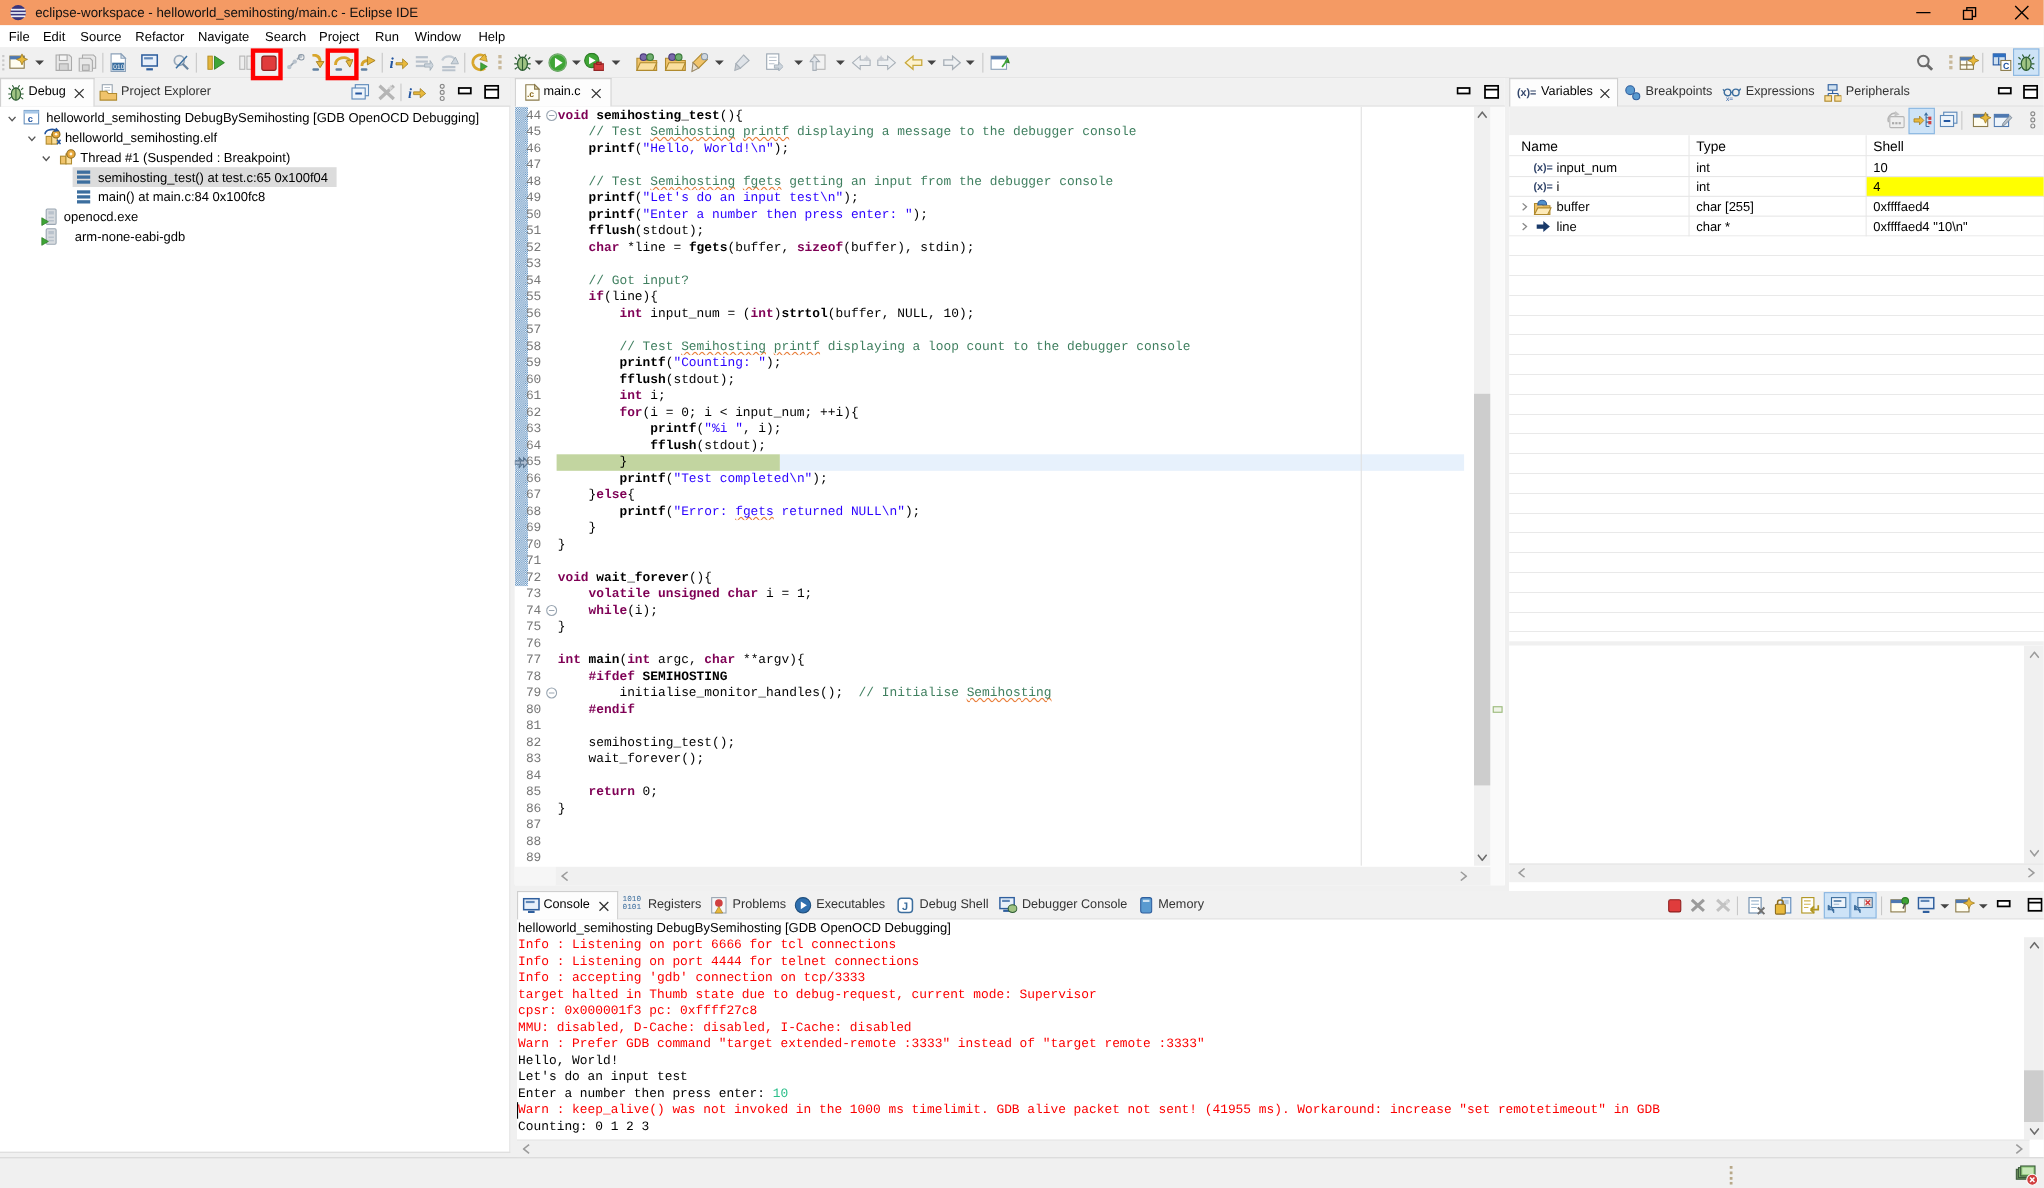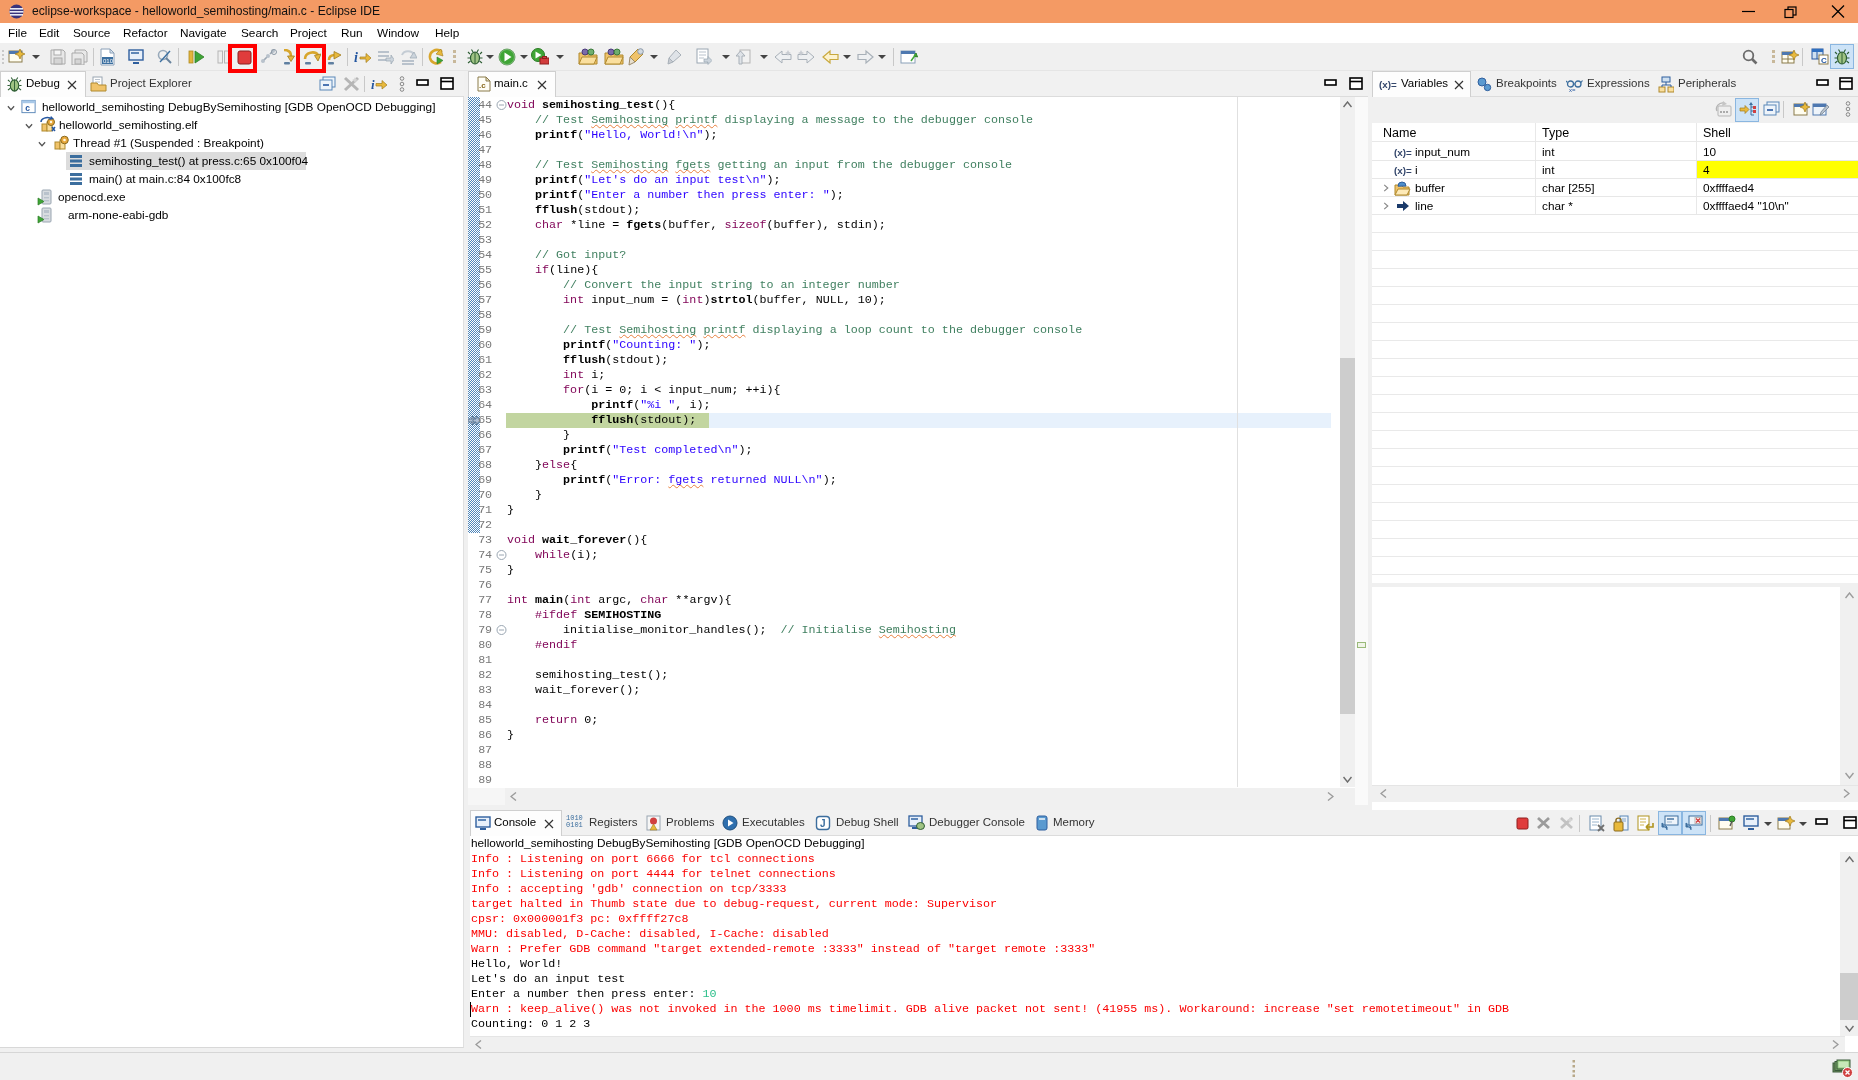--- a/index.html
+++ b/index.html
@@ -25,21 +25,21 @@
 .treerow { position:absolute; left:0; width:464px; height:18px; font-size:11.8px; color:#000; white-space:nowrap; }
 .treerow span.lbl { position:absolute; top:2px; }
 .chev { position:absolute; top:6px; width:8px; height:8px; }
 
 #editorpanel { position:absolute; left:468px; top:71px; width:900px; height:734px; background:#ffffff; border-bottom:1px solid #d8d8d8; }
 #edittabs { position:absolute; left:0; top:0; width:900px; height:26px; background:#f1f1f1; border-bottom:1px solid #dcdcdc; }
 #edbody { position:absolute; left:0; top:26px; width:900px; height:708px; background:#ffffff; overflow:hidden; }
 #lnums { position:absolute; left:0; top:1px; width:24px; text-align:right; font-family:"Liberation Mono",monospace; font-size:11.7px; line-height:15px; color:#787878; letter-spacing:-0.1px; }
 #code { position:absolute; left:39px; top:1px; font-family:"Liberation Mono",monospace; font-size:11.7px; line-height:15px; color:#000; letter-spacing:0; }
 #code div { height:15px; white-space:pre; }
-.k { color:#7f0055; font-weight:normal; }
+.k { color:#7f0055; font-weight:bold; }
 .s { color:#2a00ff; }
 .c { color:#3f7f5f; }
 .fb { font-weight:bold; }
 .sq { text-decoration:underline wavy #e87f3c 1px; text-underline-offset:1px; text-decoration-skip-ink:none; }
 
 #varspanel { position:absolute; left:1372px; top:71px; width:486px; height:739px; background:#ffffff; }
 #varstabs { position:absolute; left:0; top:0; width:486px; height:26px; background:#f1f1f1; border-bottom:1px solid #dcdcdc; }
 #varstools { position:absolute; left:0; top:26px; width:486px; height:26px; background:#f0f0f0; }
 .vrow { position:absolute; left:0; width:486px; height:18px; font-size:11.8px; white-space:nowrap; border-bottom:1px solid #e7e7e7; }
 .vrow .nm { position:absolute; left:43px; top:2px; }
@@ -425,21 +425,21 @@
       <span class="lbl" style="left:73px">Thread #1 (Suspended : Breakpoint)</span>
     </div>
 
     <div class="treerow" style="top:81px">
       <span class="abs" style="left:66px;top:0;width:240px;height:18px;background:#dcdcdc"></span>
       <svg class="abs" style="left:69px;top:2px" width="14" height="14" viewBox="0 0 14 14">
         <rect x="1" y="1" width="12" height="3" fill="#3c6e9e"></rect>
           <rect x="1" y="5.5" width="12" height="3" fill="#3c6e9e"></rect>
           <rect x="1" y="10" width="12" height="3" fill="#3c6e9e"></rect>
       </svg>
-      <span class="lbl" style="left:89px">semihosting_test() at press.c:65 0x100f04</span>
+      <span class="lbl" style="left:89px">semihosting_test() at test.c:65 0x100f04</span>
     </div>
 
     <div class="treerow" style="top:99px">
       <svg class="abs" style="left:69px;top:2px" width="14" height="14" viewBox="0 0 14 14">
         <rect x="1" y="1" width="12" height="3" fill="#3c6e9e"></rect>
           <rect x="1" y="5.5" width="12" height="3" fill="#3c6e9e"></rect>
           <rect x="1" y="10" width="12" height="3" fill="#3c6e9e"></rect>
       </svg>
       <span class="lbl" style="left:89px">main() at main.c:84 0x100fc8</span>
     </div>
@@ -573,38 +573,38 @@
 <div>    <span class="fb">printf</span>(<span class="s">"Hello, World!\n"</span>);</div>
 <div> </div>
 <div>    <span class="c">// Test <span class="sq">Semihosting</span> <span class="sq">fgets</span> getting an input from the debugger console</span></div>
 <div>    <span class="fb">printf</span>(<span class="s">"Let's do an input test\n"</span>);</div>
 <div>    <span class="fb">printf</span>(<span class="s">"Enter a number then press enter: "</span>);</div>
 <div>    <span class="fb">fflush</span>(stdout);</div>
 <div>    <span class="k">char</span> *line = <span class="fb">fgets</span>(buffer, <span class="k">sizeof</span>(buffer), stdin);</div>
 <div> </div>
 <div>    <span class="c">// Got input?</span></div>
 <div>    <span class="k">if</span>(line){</div>
-<div>        <span class="c">// Convert the input string to an integer number</span></div>
 <div>        <span class="k">int</span> input_num = (<span class="k">int</span>)<span class="fb">strtol</span>(buffer, NULL, 10);</div>
 <div> </div>
 <div>        <span class="c">// Test <span class="sq">Semihosting</span> <span class="sq">printf</span> displaying a loop count to the debugger console</span></div>
 <div>        <span class="fb">printf</span>(<span class="s">"Counting: "</span>);</div>
 <div>        <span class="fb">fflush</span>(stdout);</div>
 <div>        <span class="k">int</span> i;</div>
 <div>        <span class="k">for</span>(i = 0; i &lt; input_num; ++i){</div>
 <div>            <span class="fb">printf</span>(<span class="s">"%i "</span>, i);</div>
 <div>            <span class="fb">fflush</span>(stdout);</div>
 <div>        }</div>
 <div>        <span class="fb">printf</span>(<span class="s">"Test completed\n"</span>);</div>
 <div>    }<span class="k">else</span>{</div>
 <div>        <span class="fb">printf</span>(<span class="s">"Error: <span class="sq">fgets</span> returned NULL\n"</span>);</div>
 <div>    }</div>
 <div>}</div>
 <div> </div>
 <div><span class="k">void</span> <span class="fb">wait_forever</span>(){</div>
+<div>    <span class="k">volatile</span> <span class="k">unsigned</span> <span class="k">char</span> i = 1;</div>
 <div>    <span class="k">while</span>(i);</div>
 <div>}</div>
 <div> </div>
 <div><span class="k">int</span> <span class="fb">main</span>(<span class="k">int</span> argc, <span class="k">char</span> **argv){</div>
 <div>    <span class="k">#ifdef</span> <span class="fb">SEMIHOSTING</span></div>
 <div>        initialise_monitor_handles();  <span class="c">// Initialise <span class="sq">Semihosting</span></span></div>
 <div>    <span class="k">#endif</span></div>
 <div> </div>
 <div>    semihosting_test();</div>
 <div>    wait_forever();</div>

